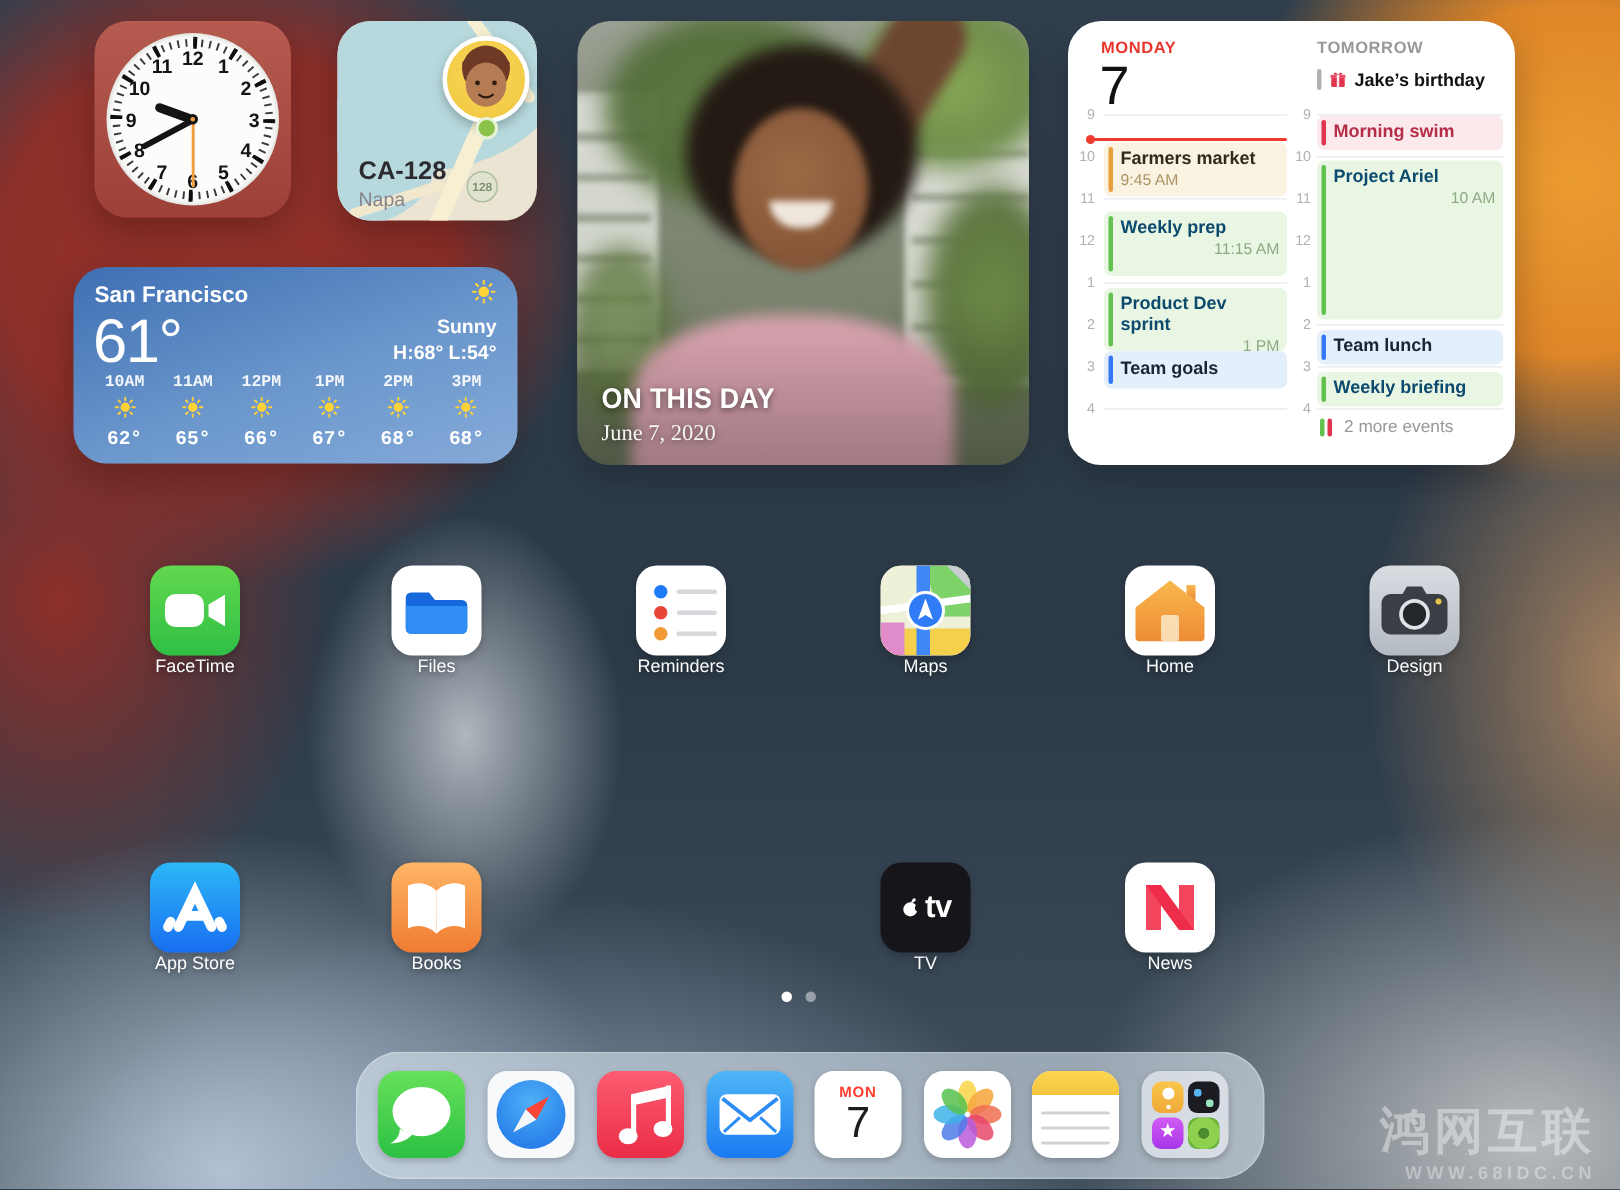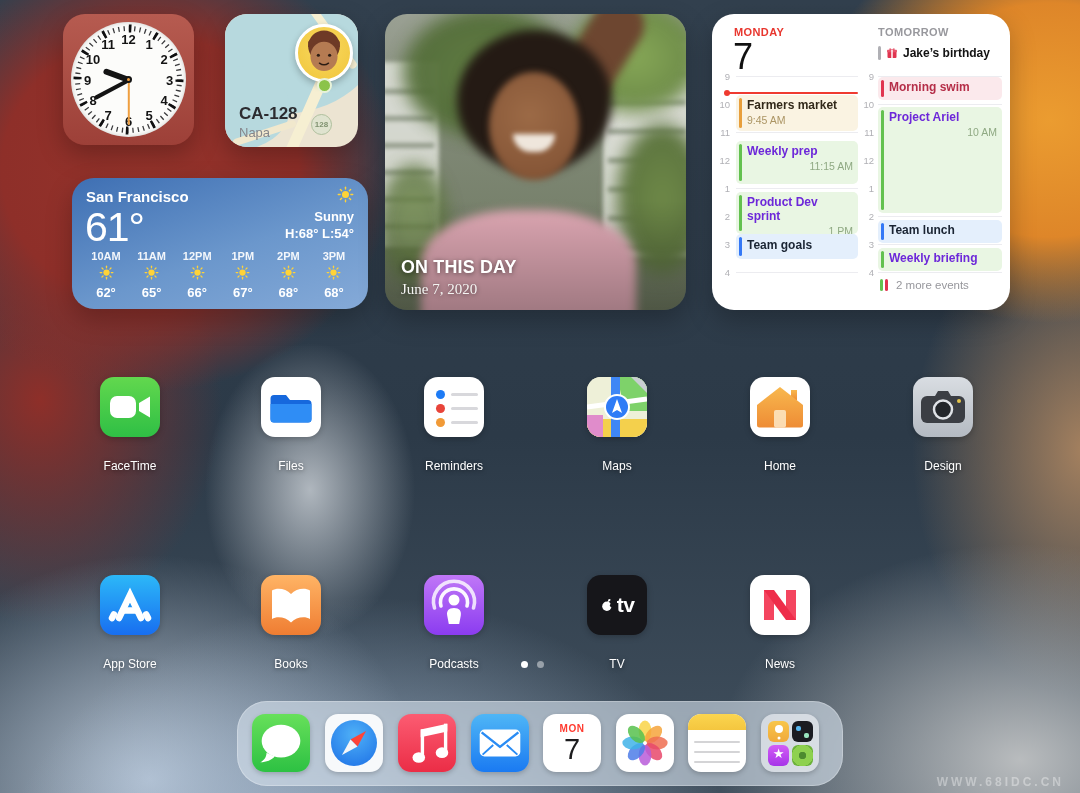--- a/index.html
+++ b/index.html
@@ -42,29 +42,29 @@
   .mw-r3{width:7px;height:66px;left:36px;top:86px;transform:rotate(72deg);background:#f1e8cd;}
   .mw-shield{position:absolute;left:86px;top:100px;width:19px;height:19px;border-radius:50%;background:#dfe3cf;border:1px solid #aebf9d;
     font-size:8px;color:#7f9270;display:flex;align-items:center;justify-content:center;font-weight:700;}
   .mw-avatar{position:absolute;left:70px;top:10px;width:52px;height:52px;border-radius:50%;border:3px solid #fff;
     background:radial-gradient(circle at 50% 40%,#f9d95e,#f0c53c);box-shadow:0 3px 7px rgba(0,0,0,.25);}
   .mw-pin{position:absolute;left:92px;top:64px;width:11px;height:11px;border-radius:50%;background:#8bc34a;border:2px solid #e8f2d8;}
   .mw-title{position:absolute;left:14px;top:90px;font-size:17px;font-weight:700;color:#2c2c30;}
   .mw-sub{position:absolute;left:14px;top:111px;font-size:13px;color:#85858a;}
 
   
-  #weather-widget{left:72px;top:178px;width:296px;height:131px;color:#fff;overflow:hidden;
+  #weather-widget{left:49px;top:178px;width:296px;height:131px;color:#fff;overflow:hidden;
     background:linear-gradient(160deg,#3e6fb3 0%,#6b97cc 55%,#85aad8 100%);}
   .ww-city{position:absolute;left:14px;top:10px;font-size:15px;font-weight:700;}
   .ww-temp{position:absolute;left:13px;top:26px;font-size:41px;font-weight:200;letter-spacing:-1px;}
   .ww-right{position:absolute;right:14px;top:8px;text-align:right;line-height:1.3;}
   .ww-cond{font-size:13px;font-weight:600;}
   .ww-hl{font-size:13px;font-weight:600;}
   .ww-hours{position:absolute;left:14px;right:14px;bottom:9px;display:flex;justify-content:space-between;}
-  .ww-col{text-align:center;width:40px;}
+  .ww-col{text-align:center;width:40px;font-family:Liberation Mono, monospace;}
   .ww-time{font-size:11px;font-weight:700;opacity:.92;}
   .ww-ht{font-size:13px;font-weight:700;margin-top:1px;}
   .sun-sm{width:15px;height:15px;margin:3px 0 0 0;}
   .sun-lg{width:17px;height:17px;}
 
   
   #photos-widget{left:385px;top:14px;width:301px;height:296px;}
   .ph-scene{position:absolute;inset:0;border-radius:22px;overflow:hidden;background:linear-gradient(180deg,#9aa093,#7e8774 45%,#6d785f);}
   .ph{position:absolute;}
   .ph-winR{left:218px;top:28px;width:78px;height:205px;border:5px solid #e9ebe3;background:repeating-linear-gradient(180deg,#f0f1ec 0 24px,#97a08f 24px 29px);opacity:.8;filter:blur(2px);}
@@ -93,37 +93,37 @@
   .gline{position:absolute;height:1px;background:#ececf0;}
   .gl-today{left:24px;width:122px;} .gl-tmr{left:166px;width:124px;}
   .now-line{position:absolute;left:14px;top:78px;width:132px;height:2px;background:#ef3a30;border-radius:1px;z-index:5;}
   .now-line::before{content:"";position:absolute;left:-2px;top:-2px;width:6px;height:6px;border-radius:50%;background:#ef3a30;}
   .ev{position:absolute;border-radius:5px;padding:4px 5px 3px 11px;box-sizing:border-box;overflow:hidden;z-index:2;}
   .ev::before{content:"";position:absolute;left:3px;top:3px;bottom:3px;width:3px;border-radius:2px;}
   .ev-t{font-size:12px;font-weight:700;line-height:1.15;}
   .ev-s{font-size:10.5px;margin-top:1px;}
   .col-today .ev{left:24px;width:122px;} .col-tmr .ev{left:166px;width:124px;}
   .ev-orange{background:#faf3e2;} .ev-orange::before{background:#e89f3c;} .ev-orange .ev-t{color:#32291a;} .ev-orange .ev-s{color:#ab9463;}
-  .ev-green{background:#e9f6e3;} .ev-green::before{background:#63c14f;} .ev-green .ev-t{color:#6d28d9;} .ev-green .ev-s{color:#8fa983;text-align:right;}
+  .ev-green{background:#e9f6e3;} .ev-green::before{background:#63c14f;} .ev-green .ev-t{color:#0c4a6e;} .ev-green .ev-s{color:#8fa983;text-align:right;}
   .ev-blue{background:#e4effc;} .ev-blue::before{background:#3478f6;} .ev-blue .ev-t{color:#1a2433;}
   .ev-red{background:#fbe9ec;} .ev-red::before{background:#e0344f;} .ev-red .ev-t{color:#b52e48;}
   .bday{position:absolute;left:166px;top:32px;display:flex;align-items:center;gap:5px;}
   .bday-bar{width:3px;height:14px;border-radius:2px;background:#b0b0b5;}
   .bday-t{font-size:12px;font-weight:700;color:#111;}
   .more-row{position:absolute;left:168px;top:265px;display:flex;align-items:center;gap:2px;}
   .more-bar{width:3px;height:12px;border-radius:2px;}
   .more-t{font-size:11.5px;color:#97979c;margin-left:6px;}
 
   
   .app{position:absolute;width:62px;text-align:center;cursor:pointer;}
   .c1{left:99px}.c2{left:260px}.c3{left:423px}.c4{left:586px}.c5{left:749px}.c6{left:912px}
   .r1{top:377px}.r2{top:575px}
   .tile{width:60px;height:60px;margin:0 auto;border-radius:14px;position:relative;overflow:hidden;box-shadow:0 2px 6px rgba(0,0,0,.22);}
   .tile svg{position:absolute;inset:0;width:100%;height:100%;}
-  .app-label{margin-top:22px;font-size:12px;color:#fff;text-shadow:0 1px 4px rgba(0,0,0,.5);}
+  .app-label{margin-top:0;font-size:12px;color:#fff;text-shadow:0 1px 4px rgba(0,0,0,.5);}
   #t-facetime{background:linear-gradient(180deg,#62d84e,#2fbf45);}
   #t-files{background:#fff;}
   #t-reminders{background:#fff;}
   .rem-row{position:absolute;left:12px;display:flex;align-items:center;gap:6px;}
   .rem-dot{width:9px;height:9px;border-radius:50%;}
   .rem-line{width:27px;height:2.5px;border-radius:2px;background:#d8d8dc;}
   #t-maps{background:#f3edda;}
   #t-home{background:#fff;}
   #t-camera{background:linear-gradient(180deg,#d9dde2,#b4bac2);}
   #t-appstore{background:linear-gradient(180deg,#2cb8f8,#186ef0);}
@@ -510,31 +510,20 @@
   </div>
   <div class="app c2 r2">
     <div class="tile" id="t-books">
       <svg viewBox="0 0 60 60">
         <path d="M30 19 C25 13.5 16 12.5 11 15.5 V44 C16 41 25 42 30 47.5 Z" fill="#fff"></path>
         <path d="M30 19 C35 13.5 44 12.5 49 15.5 V44 C44 41 35 42 30 47.5 Z" fill="#fff"></path>
       </svg>
     </div>
     <div class="app-label">Books</div>
   </div>
-  <div class="app c3 r2">
-    <div class="tile" id="t-podcasts">
-      <svg viewBox="0 0 60 60">
-        <circle cx="30" cy="25" r="5.5" fill="#fff"></circle>
-        <path d="M30 33 c-5.5 0 -7.6 3.2 -6.8 7.4 l1.6 8.6 h10.4 l1.6 -8.6 c.8 -4.2 -1.3 -7.4 -6.8 -7.4 z" fill="#fff"></path>
-        <path d="M17 31 a13.5 13.5 0 1 1 26 0" stroke="#fff" stroke-width="3.6" fill="none" stroke-linecap="round" opacity=".95"></path>
-        <path d="M10.5 33 a20.5 20.5 0 1 1 39 0" stroke="#fff" stroke-width="3.6" fill="none" stroke-linecap="round" opacity=".8"></path>
-      </svg>
-    </div>
-    <div class="app-label">Podcasts</div>
-  </div>
   <div class="app c4 r2">
     <div class="tile" id="t-tv">
       <div class="tv-wrap">
         <svg viewBox="0 0 24 24">
           <circle cx="11" cy="14" r="7.5" fill="#fff"></circle>
           <ellipse cx="14.2" cy="4.6" rx="3" ry="1.7" fill="#fff" transform="rotate(-35 14.2 4.6)"></ellipse>
           <circle cx="19.5" cy="12.5" r="3.6" fill="#16161a"></circle>
           <circle cx="11" cy="3.8" r="2.2" fill="#16161a"></circle>
         </svg>
         <span class="tv-txt">tv</span>
@@ -617,16 +606,17 @@
     </div>
     <div class="dtile" id="d-folder">
       <div class="fmini fm1"></div>
       <div class="fmini fm2"></div>
       <div class="fmini fm3"></div>
       <div class="fmini fm4"></div>
     </div>
   </div>
 
   <div class="watermark">
+    <div class="wm1">鸿网互联</div>
     <div class="wm2">WWW.68IDC.CN</div>
   </div>
 
 </div>
 
 </body></html>

